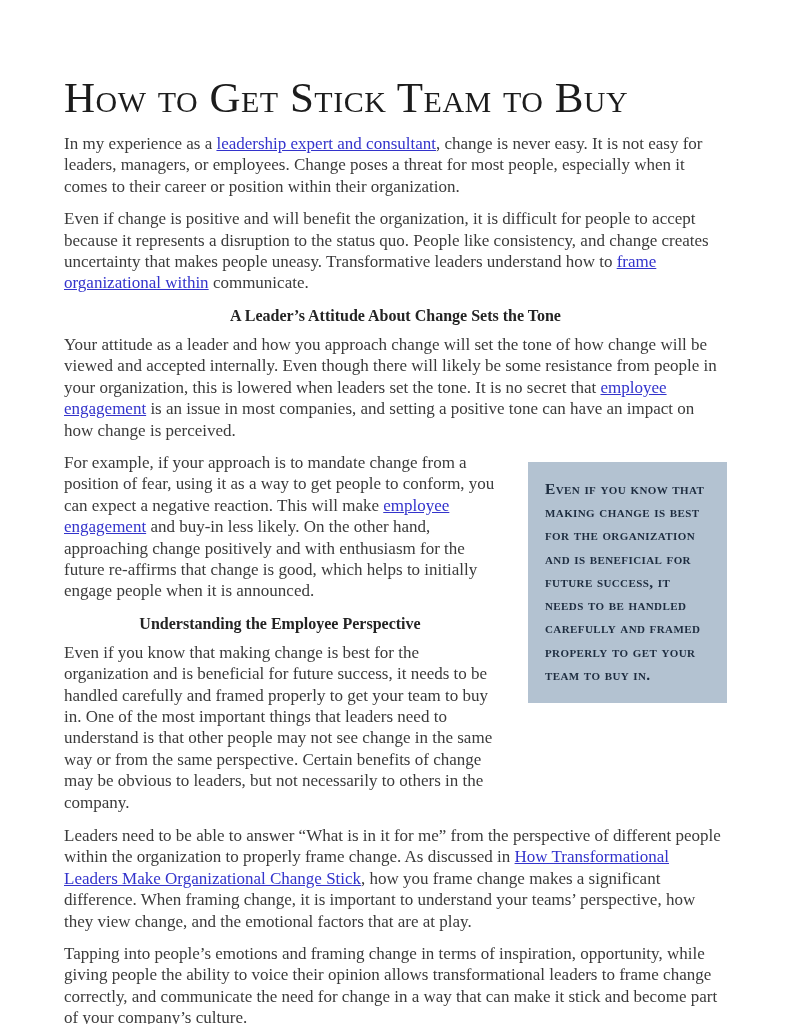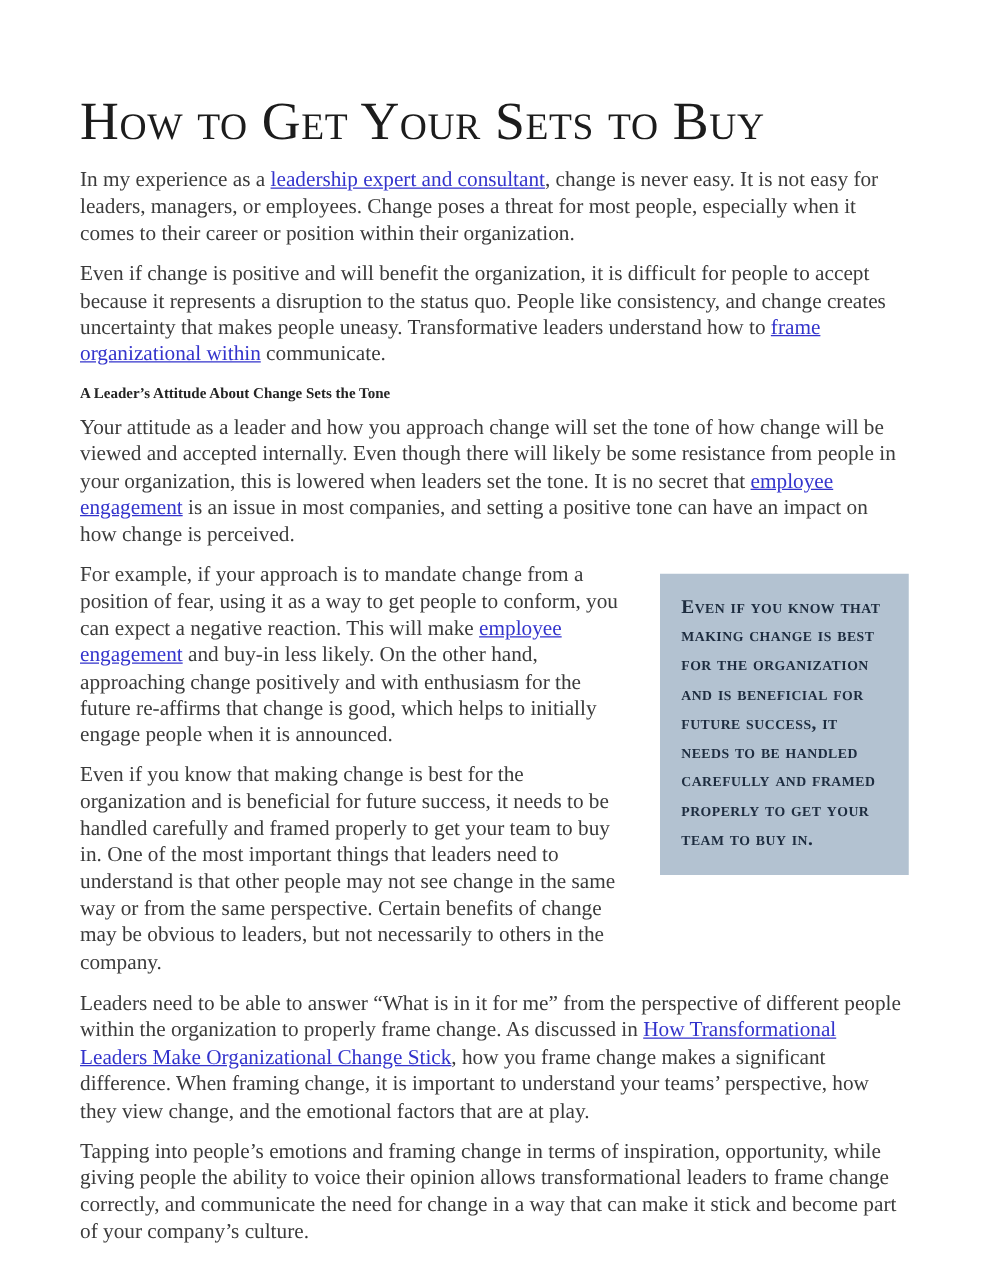--- a/index.html
+++ b/index.html
@@ -37,24 +37,25 @@
     color: #3b3b3b;
   }
 
   a.link {
     color: #3333cc;
     text-decoration: underline;
     cursor: pointer;
   }
 
   h3.section-h {
-    font-size: 12px;
+    font-size: 16px;
     font-weight: 700;
     color: #242424;
     margin: 13px 0 9px 0;
+    text-align: center;
   }
   h3.section-h:first-child { margin-top: 0; }
 
   .two-col { display: flex; gap: 32px; align-items: flex-start; margin-bottom: 2px; }
   .col-left { width: 432px; flex: 0 0 432px; }
   .col-left p.body-p { margin-bottom: 10px; }
 
   .quote-box {
     flex: 1;
     margin-top: 10px;
@@ -100,36 +101,37 @@
     letter-spacing: 14px;
     color: #6e7073;
   }
 </style>
 </head>
 <body>
 
 <div class="page">
 
   <h1 class="title">
-    <span class="tline">How to Get Your Sets to Buy</span>
+    <span class="tline">How to Get Stick Team to Buy</span>
   </h1>
 
 
   <p class="body-p"><span>In my experience as a </span><a href="#" class="link">leadership expert and consultant</a><span>, change is never easy. It is not easy for leaders, managers, or employees. Change poses a threat for most people, especially when it comes to their career or position within their organization.</span></p>
 
   <p class="body-p"><span>Even if change is positive and will benefit the organization, it is difficult for people to accept because it represents a disruption to the status quo. People like consistency, and change creates uncertainty that makes people uneasy. Transformative leaders understand how to </span><a href="#" class="link">frame organizational within</a><span> communicate.</span></p>
 
   <h3 class="section-h">A Leader’s Attitude About Change Sets the Tone</h3>
 
   <p class="body-p"><span>Your attitude as a leader and how you approach change will set the tone of how change will be viewed and accepted internally. Even though there will likely be some resistance from people in your organization, this is lowered when leaders set the tone. It is no secret that </span><a href="#" class="link">employee engagement</a><span> is an issue in most companies, and setting a positive tone can have an impact on how change is perceived.</span></p>
 
   <div class="two-col">
     <div class="col-left">
       <p class="body-p"><span>For example, if your approach is to mandate change from a position of fear, using it as a way to get people to conform, you can expect a negative reaction. This will make </span><a href="#" class="link">employee engagement</a><span> and buy-in less likely. On the other hand, approaching change positively and with enthusiasm for the future re-affirms that change is good, which helps to initially engage people when it is announced.</span></p>
 
+      <h3 class="section-h">Understanding the Employee Perspective</h3>
 
       <p class="body-p">Even if you know that making change is best for the organization and is beneficial for future success, it needs to be handled carefully and framed properly to get your team to buy in. One of the most important things that leaders need to understand is that other people may not see change in the same way or from the same perspective. Certain benefits of change may be obvious to leaders, but not necessarily to others in the company.</p>
     </div>
 
     <aside class="quote-box">
       <p class="quote-text">Even if you know that making change is best for the organization and is beneficial for future success, it needs to be handled carefully and framed properly to get your team to buy in.</p>
     </aside>
   </div>
 
   <p class="body-p"><span>Leaders need to be able to answer “What is in it for me” from the perspective of different people within the organization to properly frame change. As discussed in </span><a href="#" class="link">How Transformational Leaders Make Organizational Change Stick</a><span>, how you frame change makes a significant difference. When framing change, it is important to understand your teams’ perspective, how they view change, and the emotional factors that are at play.</span></p>

